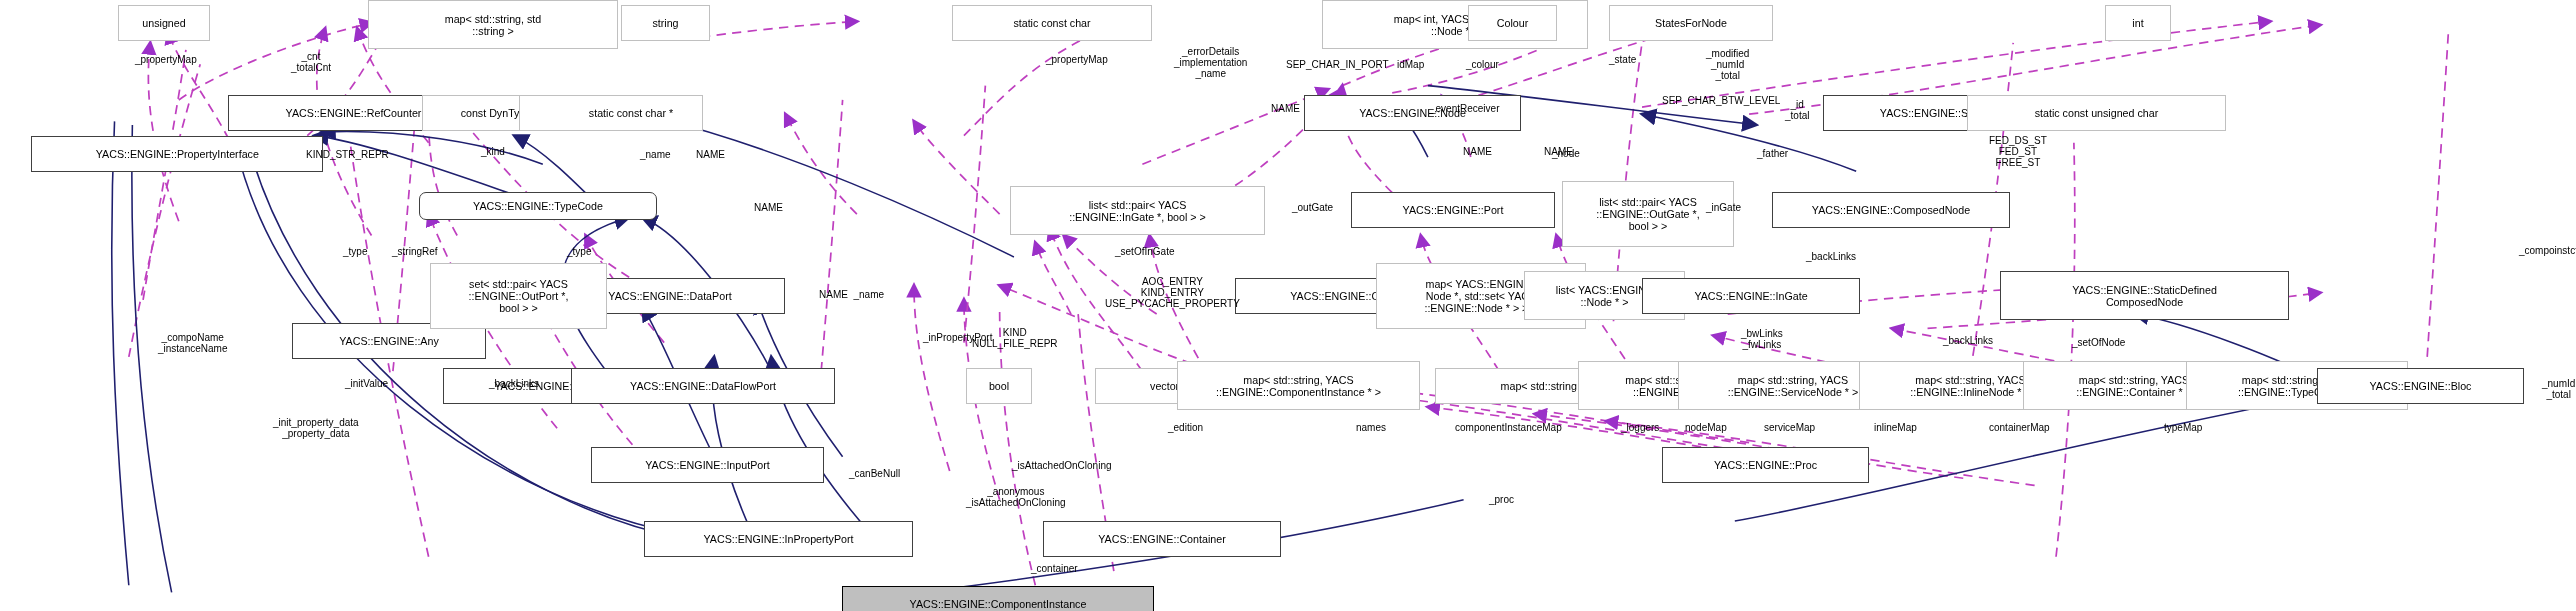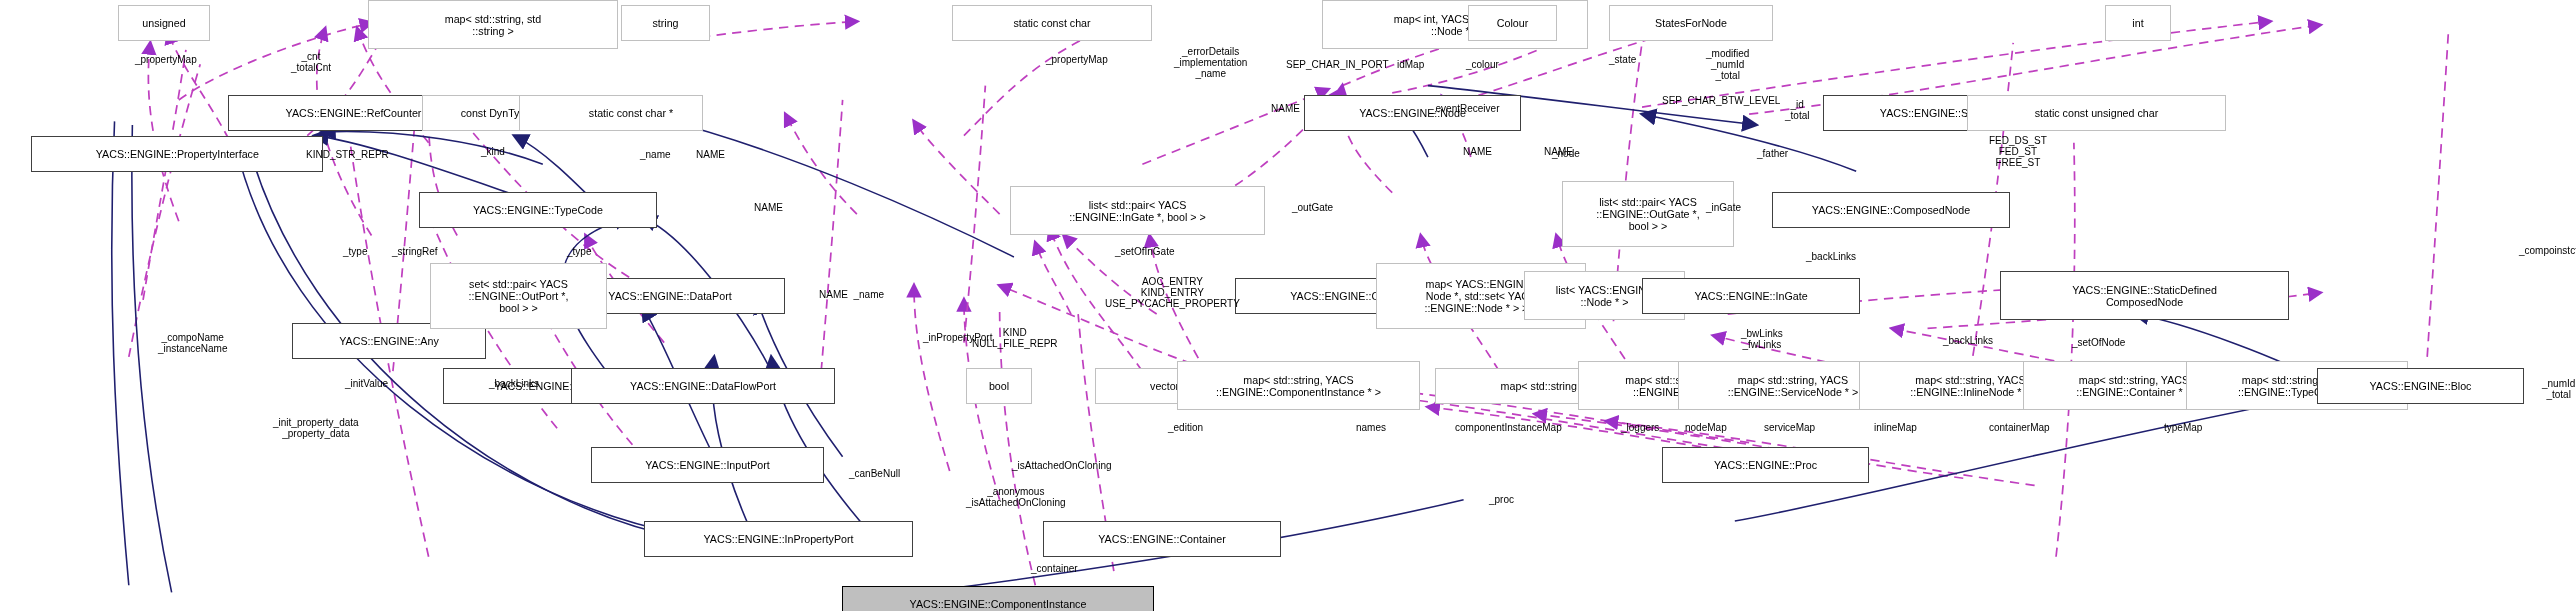--- a/index.html
+++ b/index.html
@@ -155,21 +155,22 @@
     <div class="node tpl" style="left: 1468px; top: 5px; width: 89px; height: 36px;">Colour</div>
     <div class="node tpl" style="left: 1609px; top: 5px; width: 164px; height: 36px;">StatesForNode</div>
     <div class="node tpl" style="left: 2105px; top: 5px; width: 66px; height: 36px;">int</div>
     <div class="node cls-strong" style="left: 3.3px; top: 136px; width: 292px; height: 36px; margin-left: 28px;">YACS::ENGINE::PropertyInterface</div>
     <div class="node cls-strong" style="left: 228px; top: 95px; width: 251px; height: 36px;">YACS::ENGINE::RefCounter</div>
     <div class="node tpl" style="left: 422px; top: 95px; width: 148px; height: 36px;">const DynType</div>
     <div class="node tpl" style="left: 519px; top: 95px; width: 184px; height: 36px; padding-left: 40px;">static const char *</div>
     <div class="node cls-strong" style="left: 1304px; top: 95px; width: 217px; height: 36px;">YACS::ENGINE::Node</div>
     <div class="node cls-strong" style="left: 1823px; top: 95px; width: 243px; height: 36px;">YACS::ENGINE::Scheduler</div>
     <div class="node tpl" style="left: 1967px; top: 95px; width: 259px; height: 36px;">static const unsigned char</div>
-    <div class="node cls-strong" style="left: 419px; top: 192px; width: 238px; height: 36px;">YACS::ENGINE::TypeCode</div>
+    <div class="node cls-strong" style="left: 419px; top: 192px; width: 238px; height: 28px; border-radius: 7px;">YACS::ENGINE::TypeCode</div>
+    <div class="node cls-strong" style="left: 1351px; top: 192px; width: 204px; height: 36px;">YACS::ENGINE::Port</div>
     <div class="node cls-strong" style="left: 1772px; top: 192px; width: 238px; height: 36px;">YACS::ENGINE::ComposedNode</div>
     <div class="node tpl" style="left: 1010px; top: 186px; width: 255px; height: 49px;">list&lt; std::pair&lt; YACS
 ::ENGINE::InGate *, bool &gt; &gt;</div>
     <div class="node tpl" style="left: 1562px; top: 181px; width: 172px; height: 66px;">list&lt; std::pair&lt; YACS
 ::ENGINE::OutGate *,
 bool &gt; &gt;</div>
     <div class="node cls-strong" style="left: 292px; top: 323px; width: 194px; height: 36px;">YACS::ENGINE::Any</div>
     <div class="node cls-strong" style="left: 555px; top: 278px; width: 230px; height: 36px;">YACS::ENGINE::DataPort</div>
     <div class="node tpl" style="left: 430px; top: 263px; width: 177px; height: 66px;">set&lt; std::pair&lt; YACS
 ::ENGINE::OutPort *,

